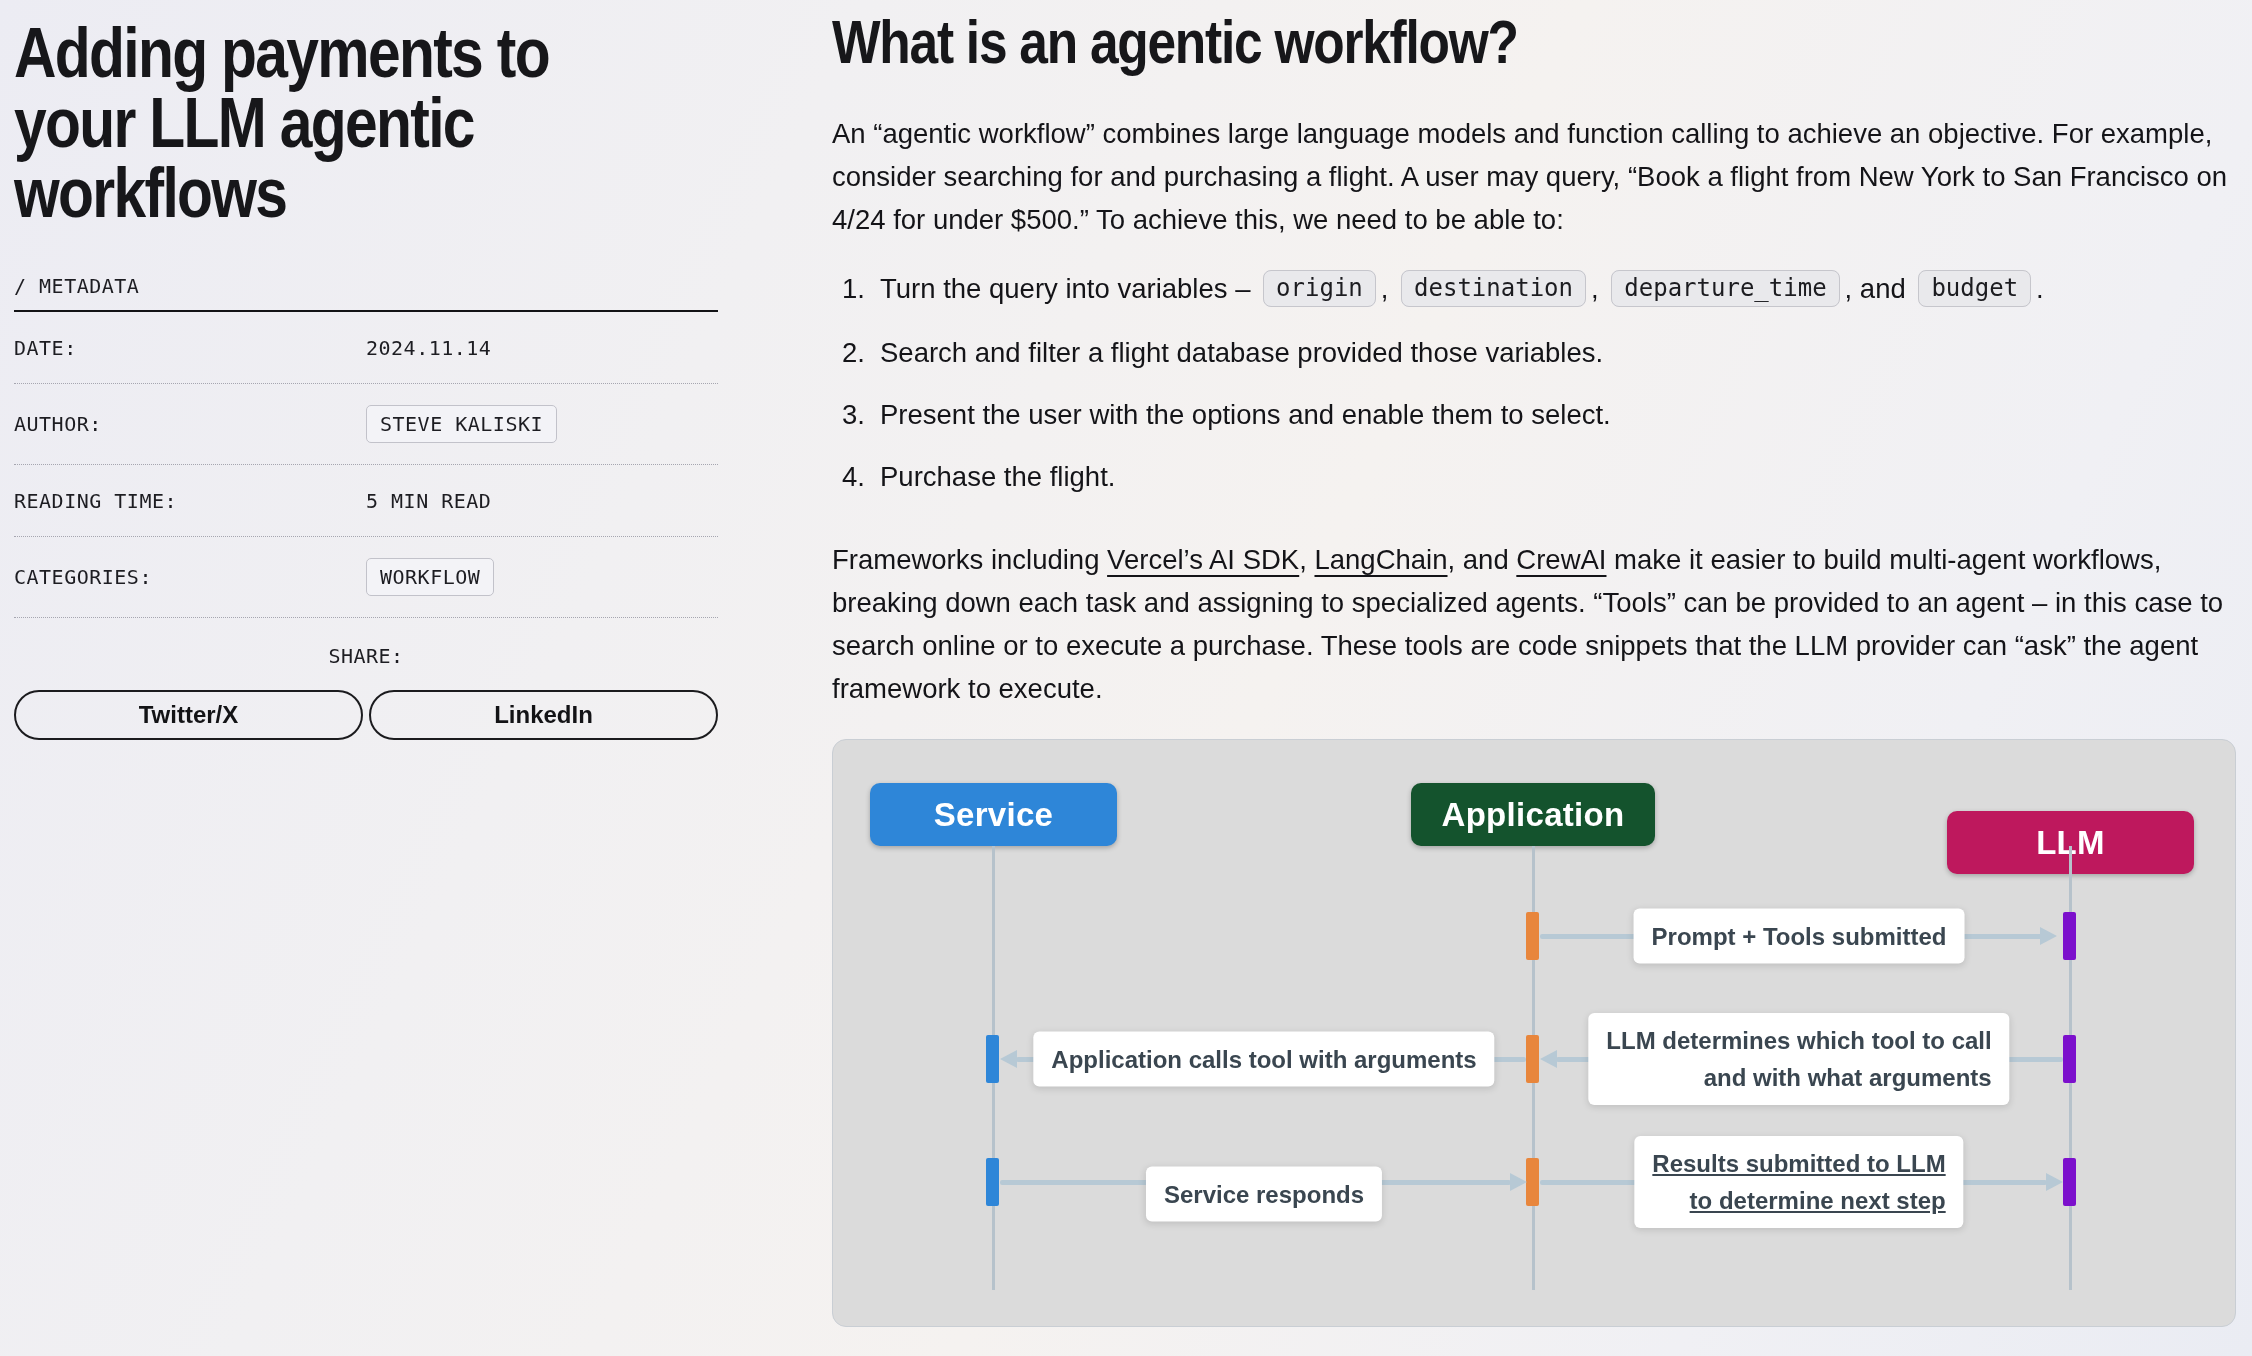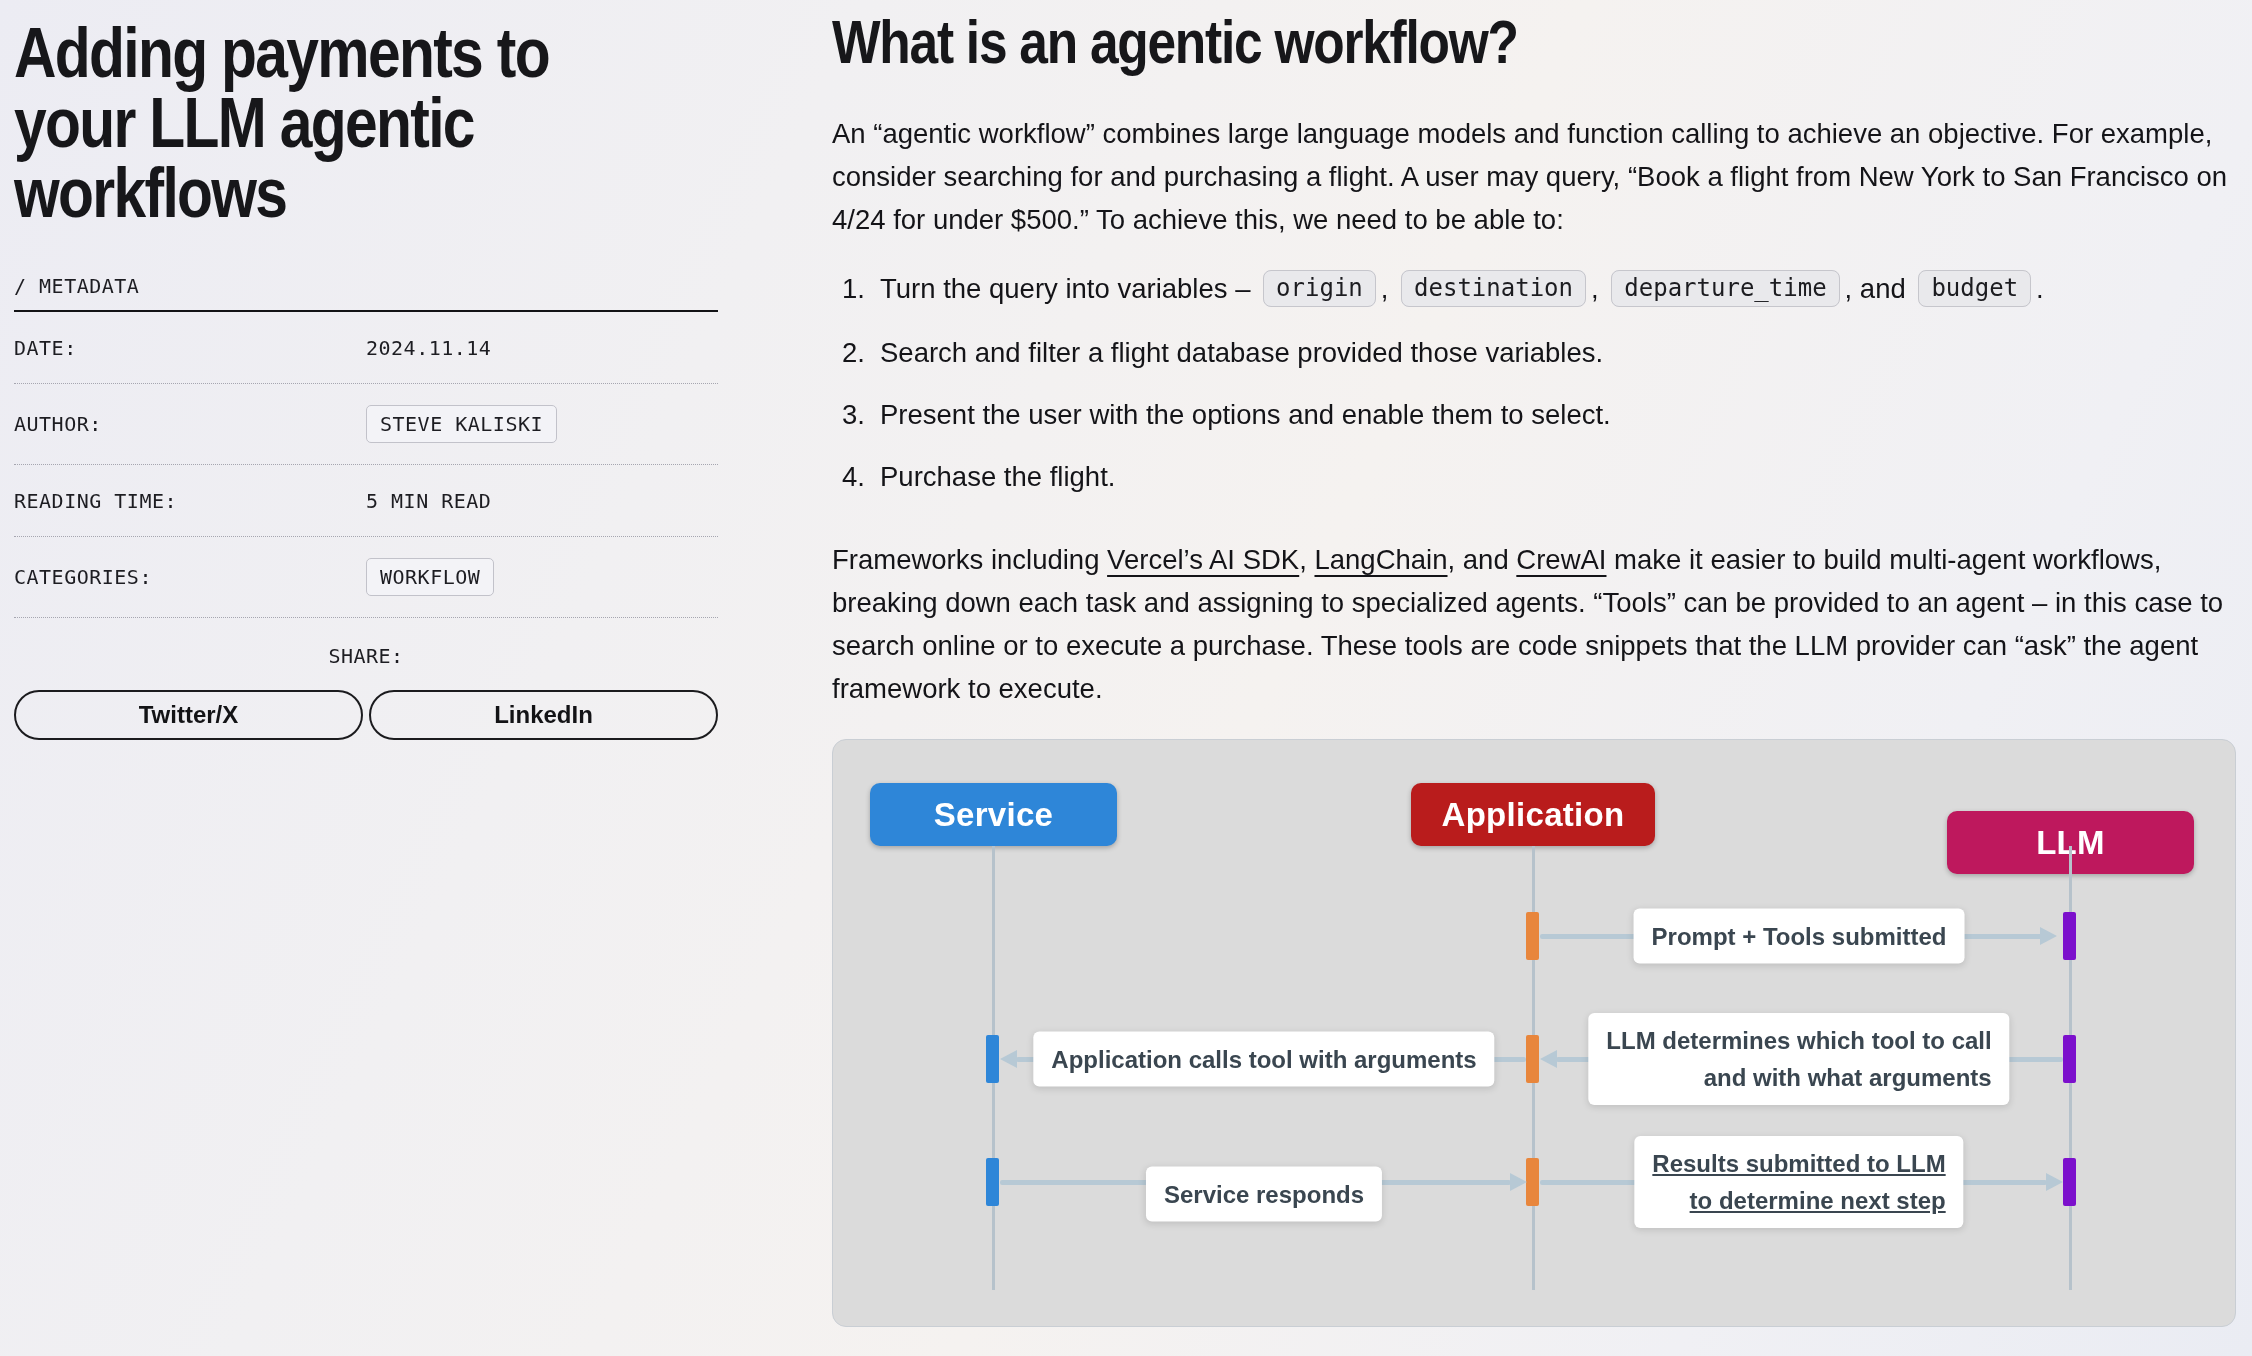--- a/index.html
+++ b/index.html
@@ -147,21 +147,21 @@
       </li>
     </ol>
 
     <p class="para p2"><span>Frameworks including </span><a class="link">Vercel’s AI SDK</a><span>, </span><a class="link">LangChain</a><span>, and </span><a class="link">CrewAI</a><span> make it easier to build multi-agent workflows, breaking down each task and assigning to specialized agents. “Tools” can be provided to an agent – in this case to search online or to execute a purchase. These tools are code snippets that the LLM provider can “ask” the agent framework to execute.</span></p>
 
     <div class="diagram">
 
       <div class="actor actor-service" style="background-color: rgb(46, 134, 216);">
         <span>Service</span>
       </div>
-      <div class="actor actor-application" style="background-color: #b91c1c;">
+      <div class="actor actor-application" style="background-color: #14532d;">
         <span>Application</span>
       </div>
       <div class="actor actor-llm" style="background-color: #be185d; margin-top: 28px;">
         <span>LLM</span>
       </div>
 
       <div class="lifeline ll-service"></div>
       <div class="lifeline ll-application"></div>
       <div class="lifeline ll-llm"></div>
 

